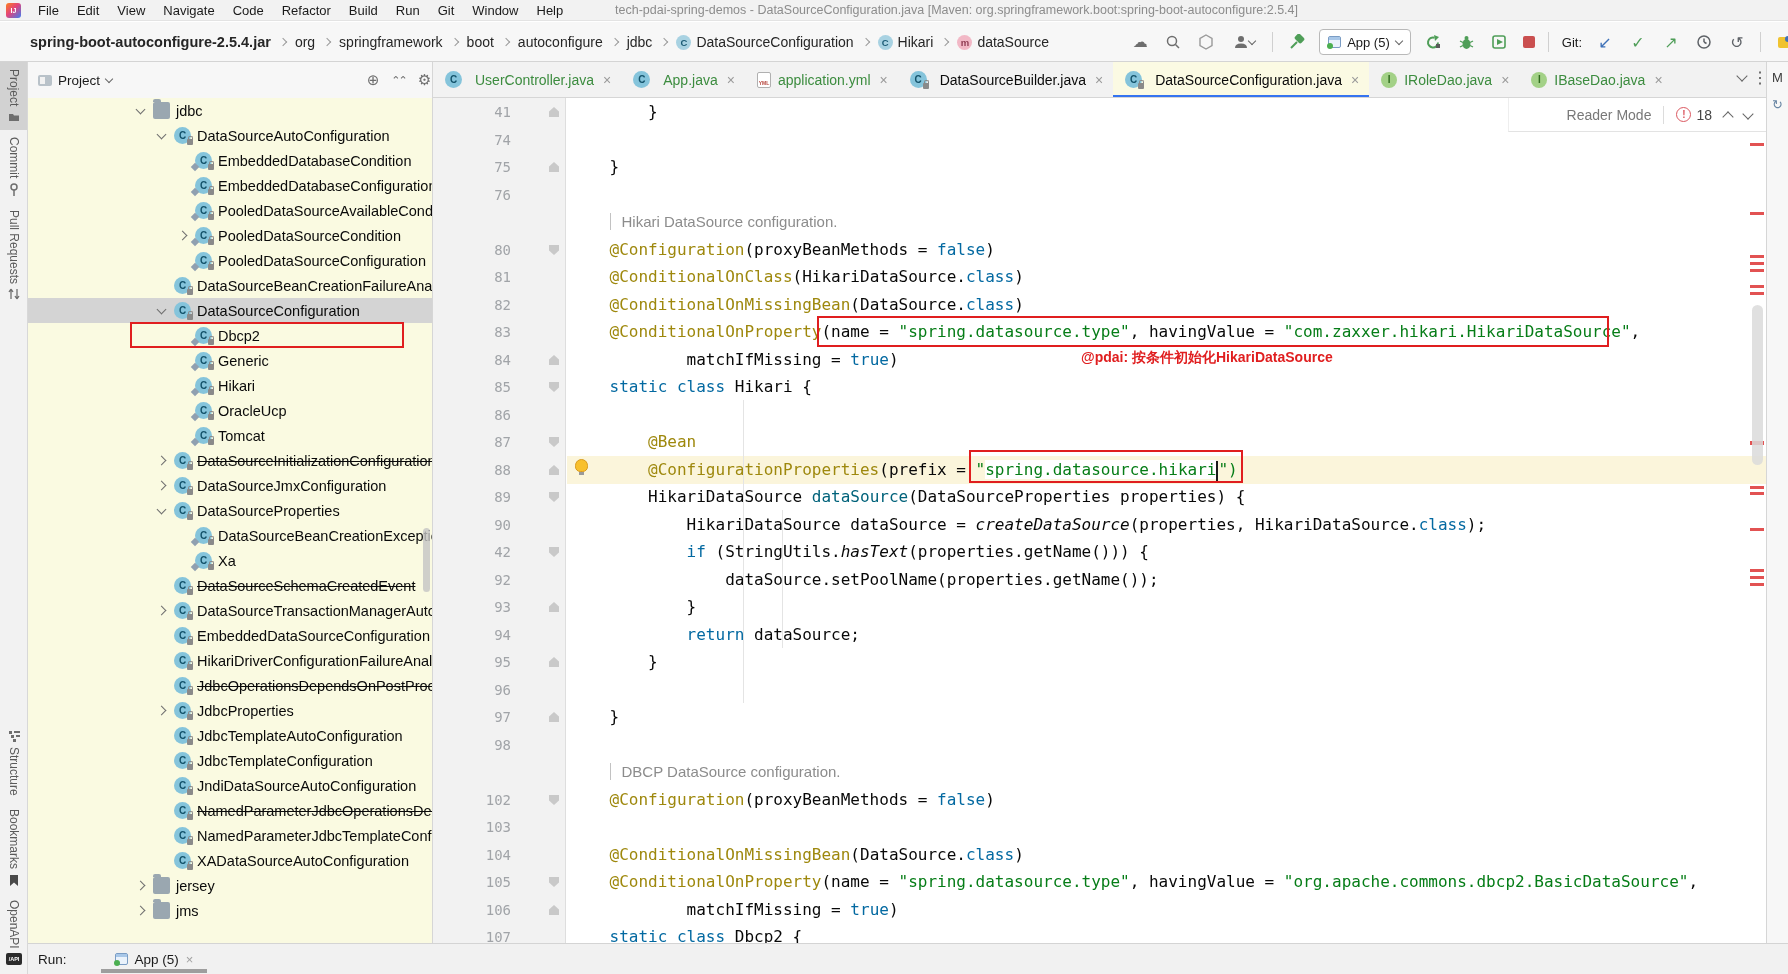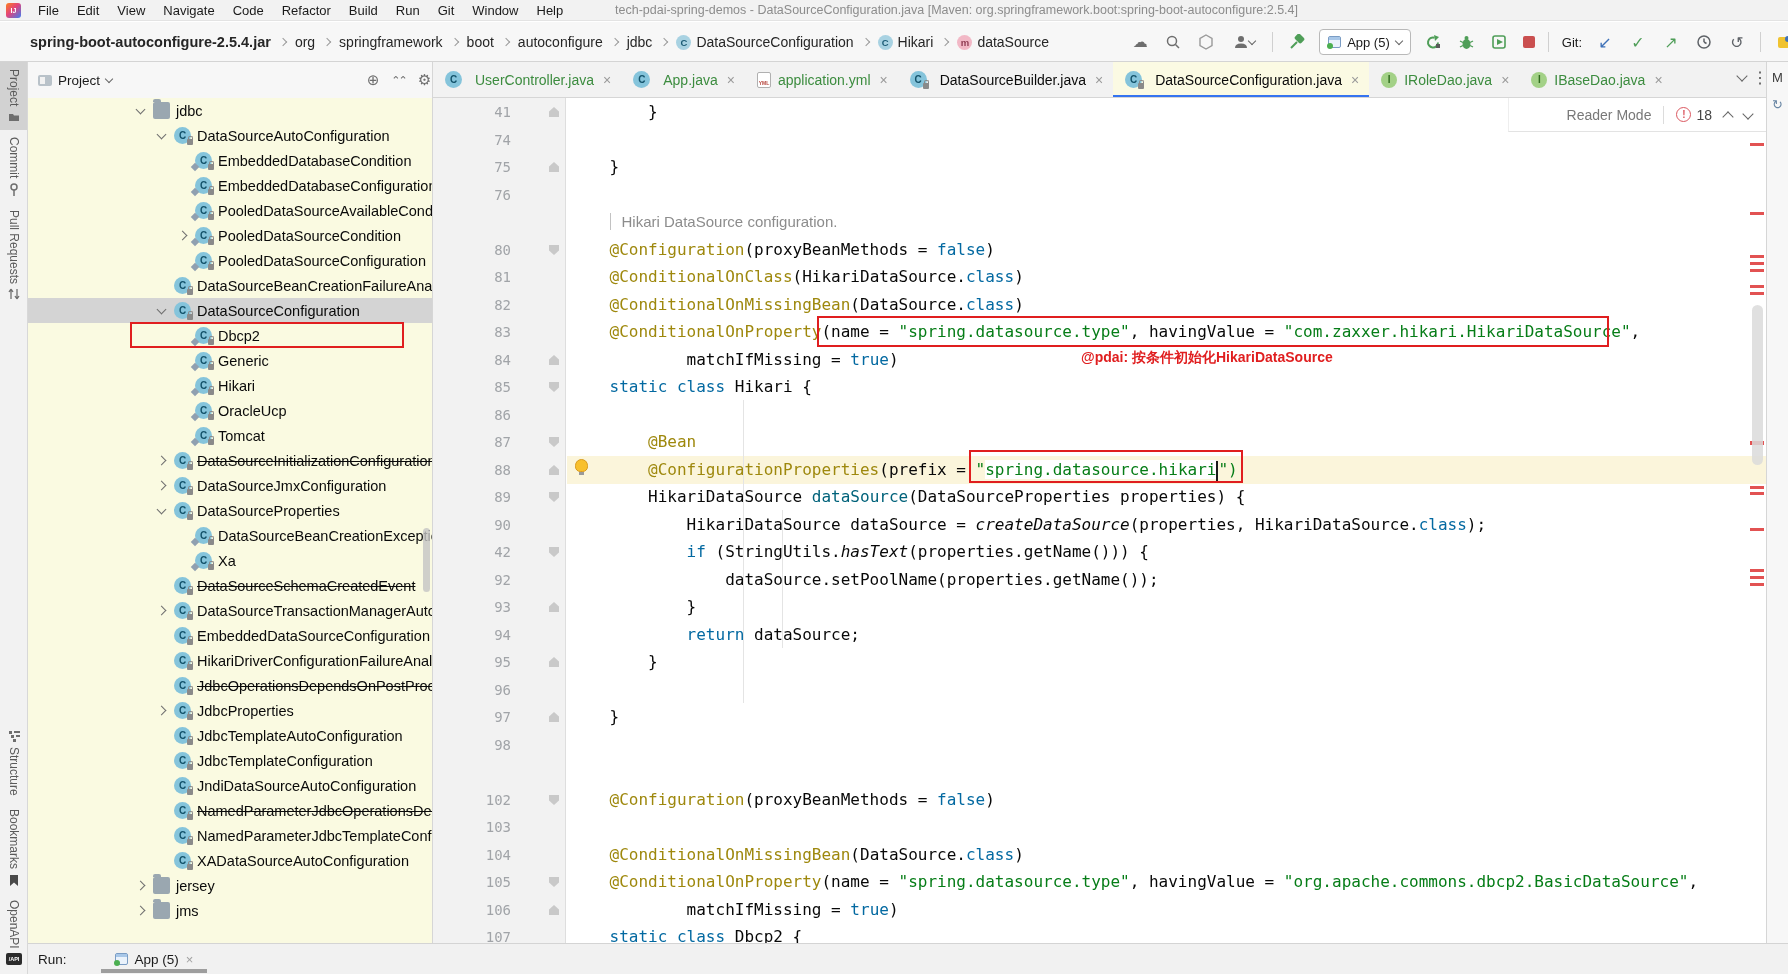--- a/index.html
+++ b/index.html
@@ -826,20 +826,21 @@
         <div class="crow" style="top: 385px;"><span class="tok-p">        </span><span class="tok-p">HikariDataSource </span><span class="tok-m">dataSource</span><span class="tok-p">(DataSourceProperties properties) {</span></div>
         <div class="crow" style="top: 413px;"><span class="tok-p">            </span><span class="tok-p">HikariDataSource dataSource = </span><span class="tok-i">createDataSource</span><span class="tok-p">(properties, HikariDataSource.</span><span class="tok-k">class</span><span class="tok-p">);</span></div>
         <div class="crow" style="top: 468px;"><span class="tok-p">                </span><span class="tok-p">dataSource.setPoolName(properties.getName());</span></div>
         <div class="crow" style="top: 440px;"><span class="tok-p">            </span><span class="tok-k">if</span><span class="tok-p"> (StringUtils.</span><span class="tok-i">hasText</span><span class="tok-p">(properties.getName())) {</span></div>
         <div class="crow" style="top: 495px;"><span class="tok-p">            </span><span class="tok-p">}</span></div>
         <div class="crow" style="top: 523px;"><span class="tok-p">            </span><span class="tok-k">return</span><span class="tok-p"> dataSource;</span></div>
         <div class="crow" style="top: 550px;"><span class="tok-p">        </span><span class="tok-p">}</span></div>
         <div class="crow" style="top: 578px;"><span class="tok-p"></span></div>
         <div class="crow" style="top: 605px;"><span class="tok-p">    </span><span class="tok-p">}</span></div>
         <div class="crow" style="top: 633px;"><span class="tok-p"></span></div>
+        <div class="crow cmt-row" style="top: 660px; padding-left: 42.5px;"><span class="cmt-inner">DBCP DataSource configuration.</span></div>
         <div class="crow" style="top: 688px;"><span class="tok-p">    </span><span class="tok-a">@Configuration</span><span class="tok-p">(proxyBeanMethods = </span><span class="tok-k">false</span><span class="tok-p">)</span></div>
         <div class="crow" style="top: 743px;"><span class="tok-p">    </span><span class="tok-a">@ConditionalOnMissingBean</span><span class="tok-p">(DataSource.</span><span class="tok-k">class</span><span class="tok-p">)</span></div>
         <div class="crow" style="top: 770px;"><span class="tok-p">    </span><span class="tok-a">@ConditionalOnProperty</span><span class="tok-p">(name = </span><span class="tok-s">"spring.datasource.type"</span><span class="tok-p">, havingValue = </span><span class="tok-s">"org.apache.commons.dbcp2.BasicDataSource"</span><span class="tok-p">,</span></div>
         <div class="crow" style="top: 798px;"><span class="tok-p">            </span><span class="tok-p">matchIfMissing = </span><span class="tok-k">true</span><span class="tok-p">)</span></div>
         <div class="crow" style="top: 825px;"><span class="tok-p">    </span><span class="tok-k">static</span><span class="tok-p"> </span><span class="tok-k">class</span><span class="tok-p"> Dbcp2 {</span></div>
       </div>
     <div class="iguide" style="left:310px; top:302px; height:303px;"></div>
     <div class="iguide" style="left:349px; top:412px; height:138px;"></div>
     <div id="bulb"></div>
     <div id="box-83"></div>

